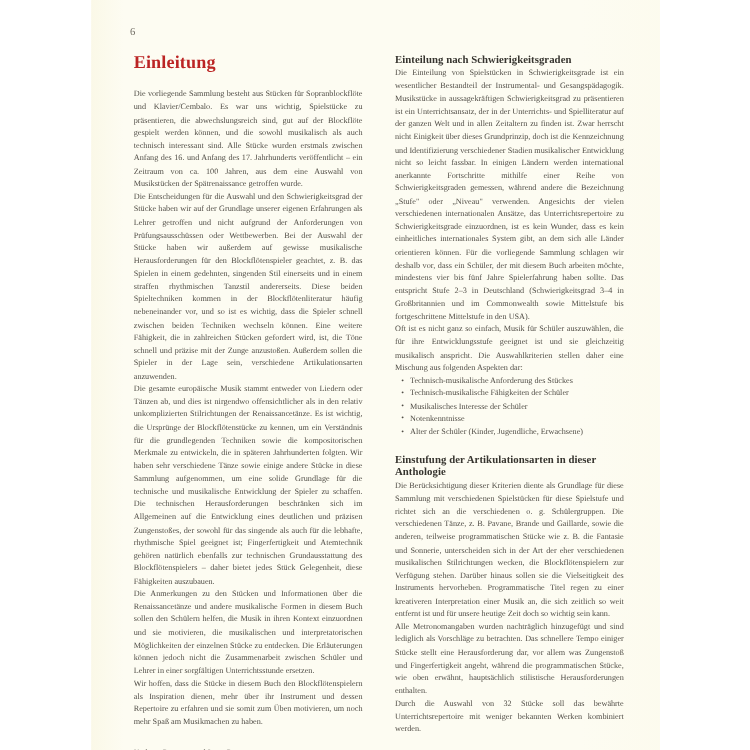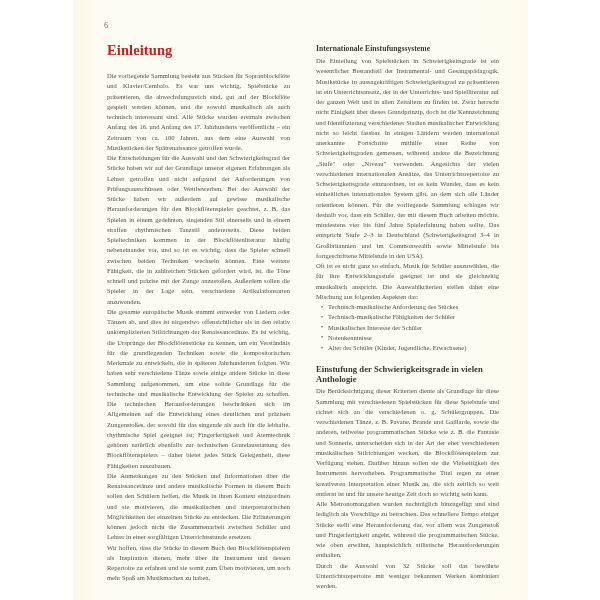--- a/index.html
+++ b/index.html
@@ -140,33 +140,33 @@
       <p class="body">Die vorliegende Sammlung besteht aus Stücken für Sopranblockflöte und Klavier/Cembalo. Es war uns wichtig, Spielstücke zu präsentieren, die abwechslungsreich sind, gut auf der Blockflöte gespielt werden können, und die sowohl musikalisch als auch technisch interessant sind. Alle Stücke wurden erstmals zwischen Anfang des 16. und Anfang des 17. Jahrhunderts veröffentlicht – ein Zeitraum von ca. 100 Jahren, aus dem eine Auswahl von Musikstücken der Spätrenaissance getroffen wurde.</p>
       <p class="body">Die Entscheidungen für die Auswahl und den Schwierigkeitsgrad der Stücke haben wir auf der Grundlage unserer eigenen Erfahrungen als Lehrer getroffen und nicht aufgrund der Anforderungen von Prüfungsausschüssen oder Wettbewerben. Bei der Auswahl der Stücke haben wir außerdem auf gewisse musikalische Herausforderungen für den Blockflötenspieler geachtet, z. B. das Spielen in einem gedehnten, singenden Stil einerseits und in einem straffen rhythmischen Tanzstil andererseits. Diese beiden Spieltechniken kommen in der Blockflötenliteratur häufig nebeneinander vor, und so ist es wichtig, dass die Spieler schnell zwischen beiden Techniken wechseln können. Eine weitere Fähigkeit, die in zahlreichen Stücken gefordert wird, ist, die Töne schnell und präzise mit der Zunge anzustoßen. Außerdem sollen die Spieler in der Lage sein, verschiedene Artikulationsarten anzuwenden.</p>
       <p class="body">Die gesamte europäische Musik stammt entweder von Liedern oder Tänzen ab, und dies ist nirgendwo offensichtlicher als in den relativ unkomplizierten Stilrichtungen der Renaissancetänze. Es ist wichtig, die Ursprünge der Blockflötenstücke zu kennen, um ein Verständnis für die grundlegenden Techniken sowie die kompositorischen Merkmale zu entwickeln, die in späteren Jahrhunderten folgten. Wir haben sehr verschiedene Tänze sowie einige andere Stücke in diese Sammlung aufgenommen, um eine solide Grundlage für die technische und musikalische Entwicklung der Spieler zu schaffen. Die technischen Herausforderungen beschränken sich im Allgemeinen auf die Entwicklung eines deutlichen und präzisen Zungenstoßes, der sowohl für das singende als auch für die lebhafte, rhythmische Spiel geeignet ist; Fingerfertigkeit und Atemtechnik gehören natürlich ebenfalls zur technischen Grundausstattung des Blockflötenspielers – daher bietet jedes Stück Gelegenheit, diese Fähigkeiten auszubauen.</p>
       <p class="body">Die Anmerkungen zu den Stücken und Informationen über die Renaissancetänze und andere musikalische Formen in diesem Buch sollen den Schülern helfen, die Musik in ihren Kontext einzuordnen und sie motivieren, die musikalischen und interpretatorischen Möglichkeiten der einzelnen Stücke zu entdecken. Die Erläuterungen können jedoch nicht die Zusammenarbeit zwischen Schüler und Lehrer in einer sorgfältigen Unterrichtsstunde ersetzen.</p>
       <p class="body">Wir hoffen, dass die Stücke in diesem Buch den Blockflötenspielern als Inspiration dienen, mehr über ihr Instrument und dessen Repertoire zu erfahren und sie somit zum Üben motivieren, um noch mehr Spaß am Musikmachen zu haben.</p>
 
       <p class="sig">Kathryn Bennetts und Peter Bowman</p>
     </div>
 
     <div class="col">
-      <h3 class="sub">Internationale Einstufungssysteme</h3>
+      <h2 class="sec first">Einteilung nach Schwierigkeitsgraden</h2>
       <p class="body">Die Einteilung von Spielstücken in Schwierigkeitsgrade ist ein wesentlicher Bestandteil der Instrumental- und Gesangspädagogik. Musikstücke in aussagekräftigen Schwierigkeitsgrad zu präsentieren ist ein Unterrichtsansatz, der in der Unterrichts- und Spielliteratur auf der ganzen Welt und in allen Zeitaltern zu finden ist. Zwar herrscht nicht Einigkeit über dieses Grundprinzip, doch ist die Kennzeichnung und Identifizierung verschiedener Stadien musikalischer Entwicklung nicht so leicht fassbar. In einigen Ländern werden international anerkannte Fortschritte mithilfe einer Reihe von Schwierigkeitsgraden gemessen, während andere die Bezeichnung „Stufe" oder „Niveau" verwenden. Angesichts der vielen verschiedenen internationalen Ansätze, das Unterrichtsrepertoire zu Schwierigkeitsgrade einzuordnen, ist es kein Wunder, dass es kein einheitliches internationales System gibt, an dem sich alle Länder orientieren können. Für die vorliegende Sammlung schlagen wir deshalb vor, dass ein Schüler, der mit diesem Buch arbeiten möchte, mindestens vier bis fünf Jahre Spielerfahrung haben sollte. Das entspricht Stufe 2–3 in Deutschland (Schwierigkeitsgrad 3–4 in Großbritannien und im Commonwealth sowie Mittelstufe bis fortgeschrittene Mittelstufe in den USA).</p>
 
       <p class="body">Oft ist es nicht ganz so einfach, Musik für Schüler auszuwählen, die für ihre Entwicklungsstufe geeignet ist und sie gleichzeitig musikalisch anspricht. Die Auswahlkriterien stellen daher eine Mischung aus folgenden Aspekten dar:</p>
 
       <ul class="bullets">
         <li>Technisch-musikalische Anforderung des Stückes</li>
         <li>Technisch-musikalische Fähigkeiten der Schüler</li>
         <li>Musikalisches Interesse der Schüler</li>
         <li>Notenkenntnisse</li>
         <li>Alter der Schüler (Kinder, Jugendliche, Erwachsene)</li>
       </ul>
 
-      <h2 class="sec">Einstufung der Schwierigkeitsgrade in vielen Anthologie</h2>
+      <h2 class="sec">Einstufung der Artikulationsarten in dieser Anthologie</h2>
       <p class="body">Die Berücksichtigung dieser Kriterien diente als Grundlage für diese Sammlung mit verschiedenen Spielstücken für diese Spielstufe und richtet sich an die verschiedenen o. g. Schülergruppen. Die verschiedenen Tänze, z. B. Pavane, Brande und Gaillarde, sowie die anderen, teilweise programmatischen Stücke wie z. B. die Fantasie und Sonnerie, unterscheiden sich in der Art der eher verschiedenen musikalischen Stilrichtungen wecken, die Blockflötenspielern zur Verfügung stehen. Darüber hinaus sollen sie die Vielseitigkeit des Instruments hervorheben. Programmatische Titel regen zu einer kreativeren Interpretation einer Musik an, die sich zeitlich so weit entfernt ist und für unsere heutige Zeit doch so wichtig sein kann.</p>
       <p class="body">Alle Metronomangaben wurden nachträglich hinzugefügt und sind lediglich als Vorschläge zu betrachten. Das schnellere Tempo einiger Stücke stellt eine Herausforderung dar, vor allem was Zungenstoß und Fingerfertigkeit angeht, während die programmatischen Stücke, wie oben erwähnt, hauptsächlich stilistische Herausforderungen enthalten.</p>
       <p class="body">Durch die Auswahl von 32 Stücke soll das bewährte Unterrichtsrepertoire mit weniger bekannten Werken kombiniert werden.</p>
     </div>
 
   </div>
 </div>
 
 </body></html>

